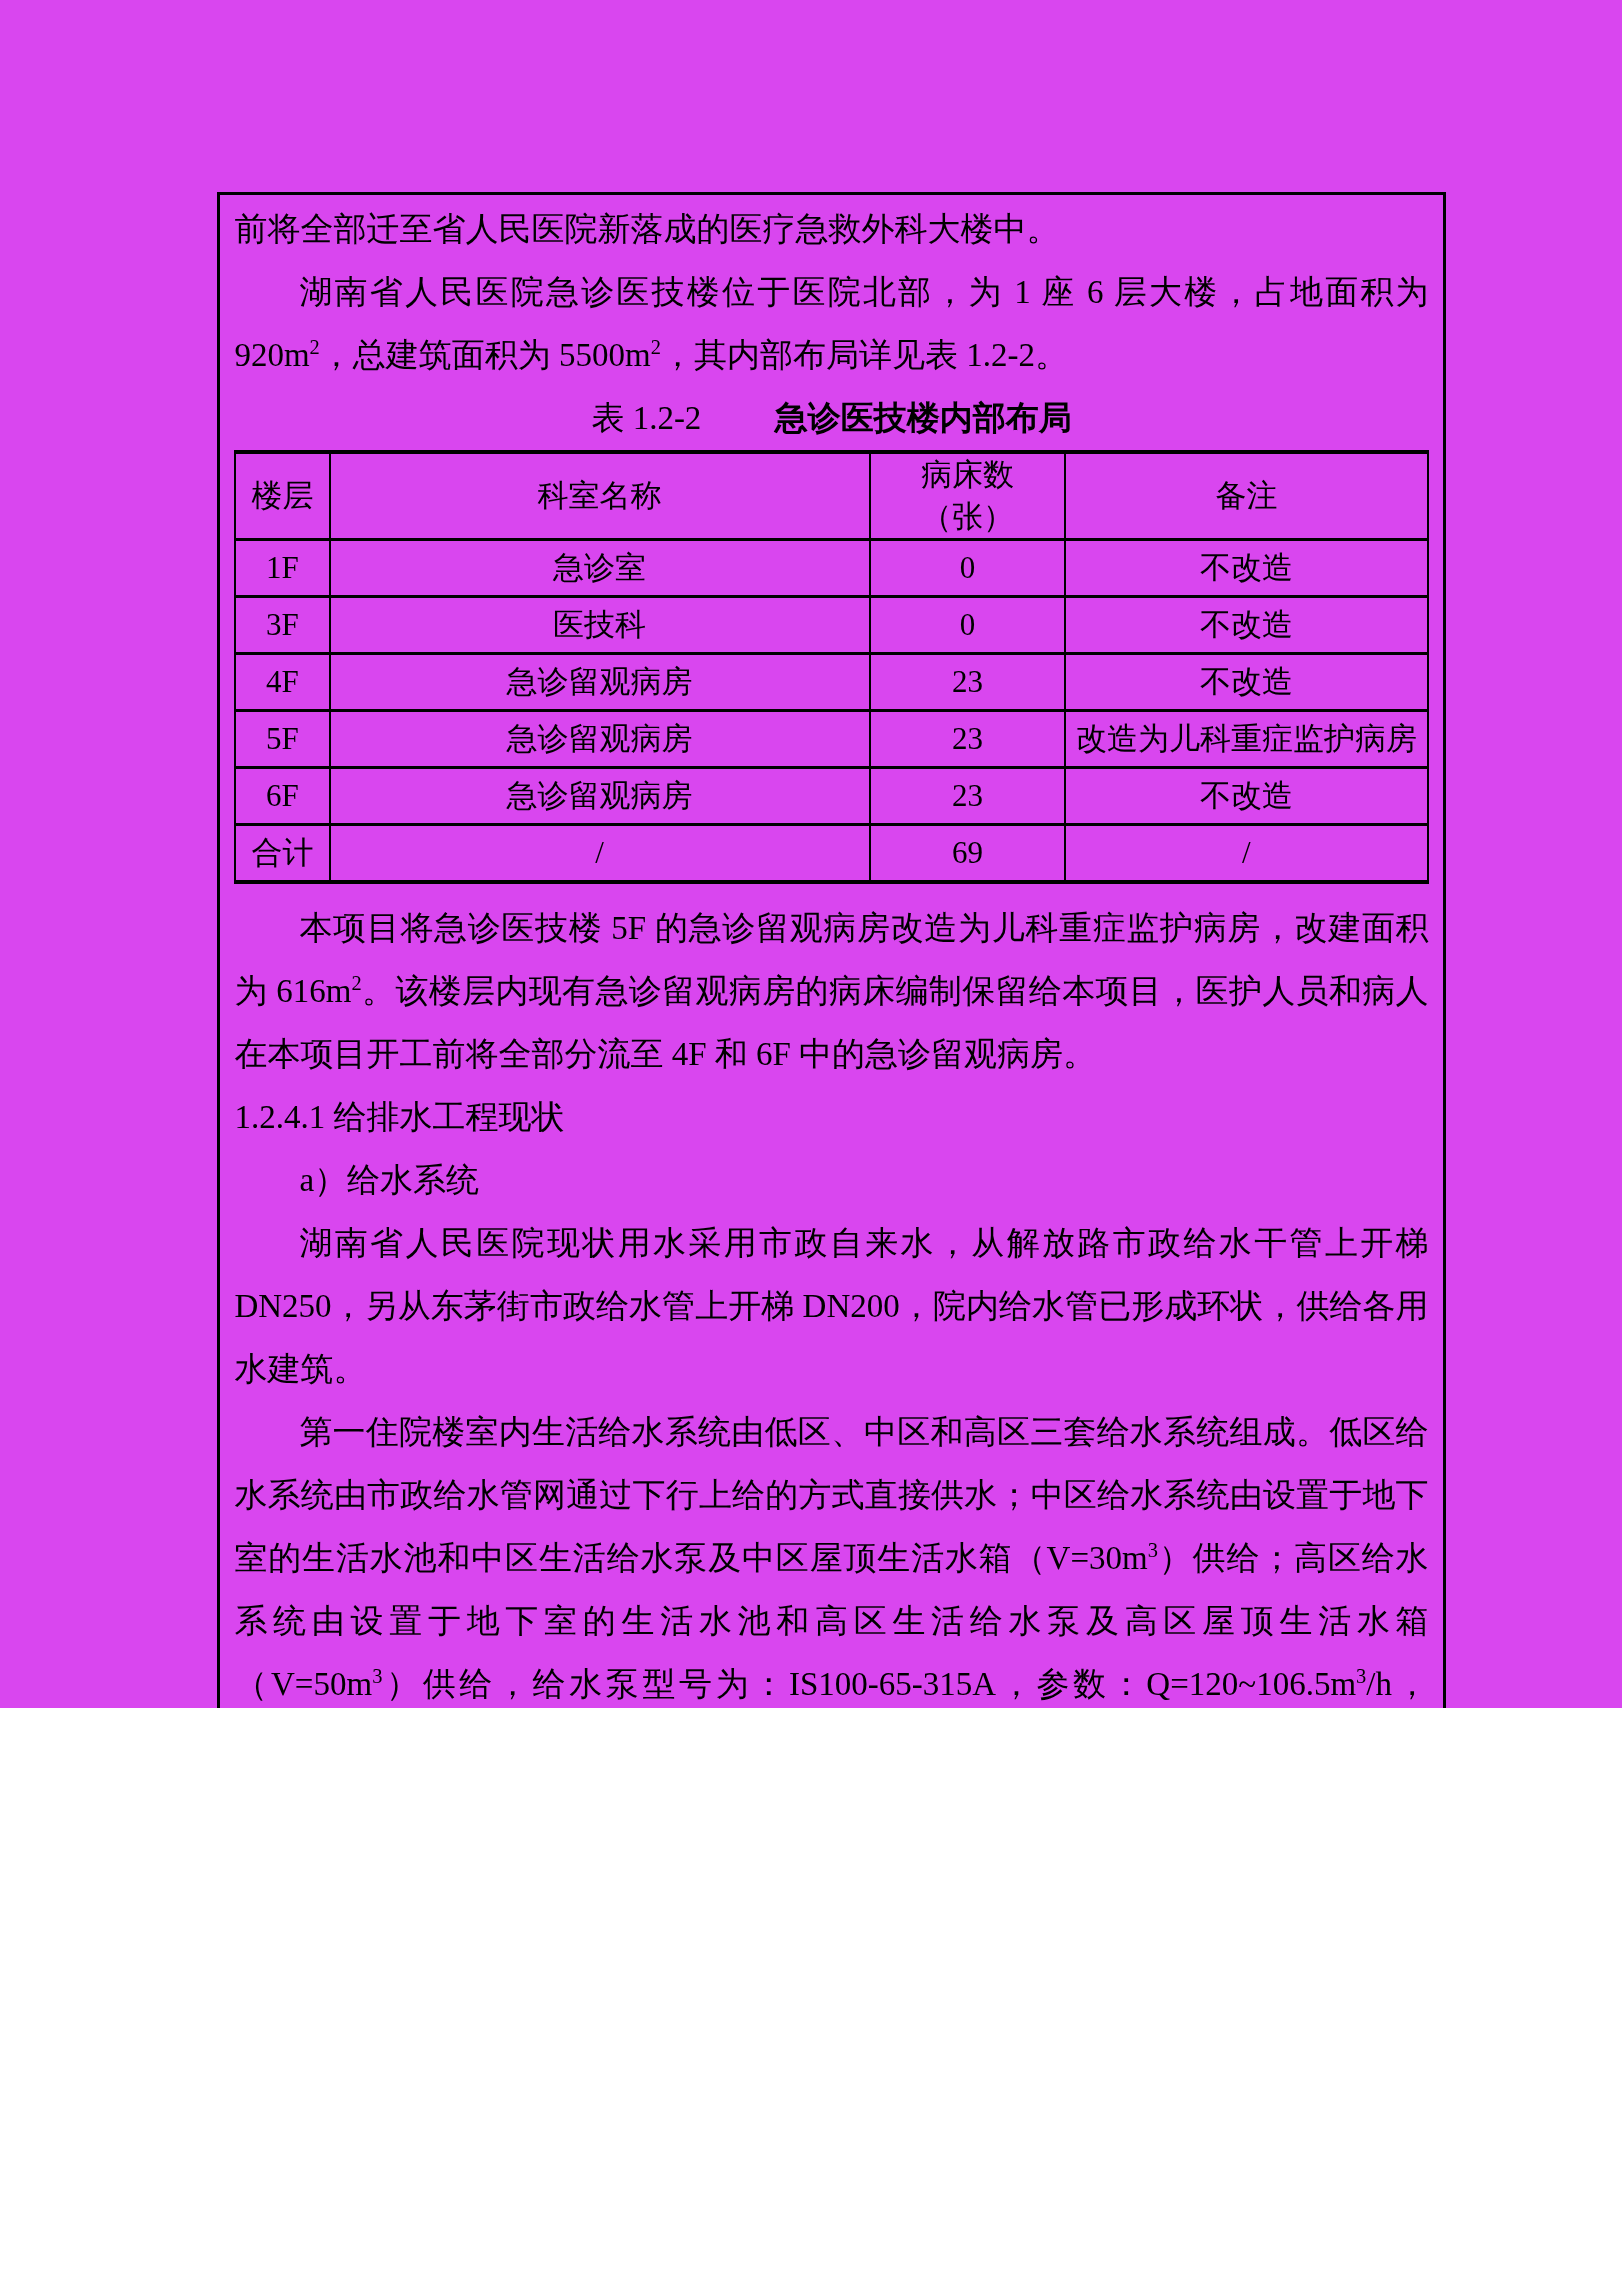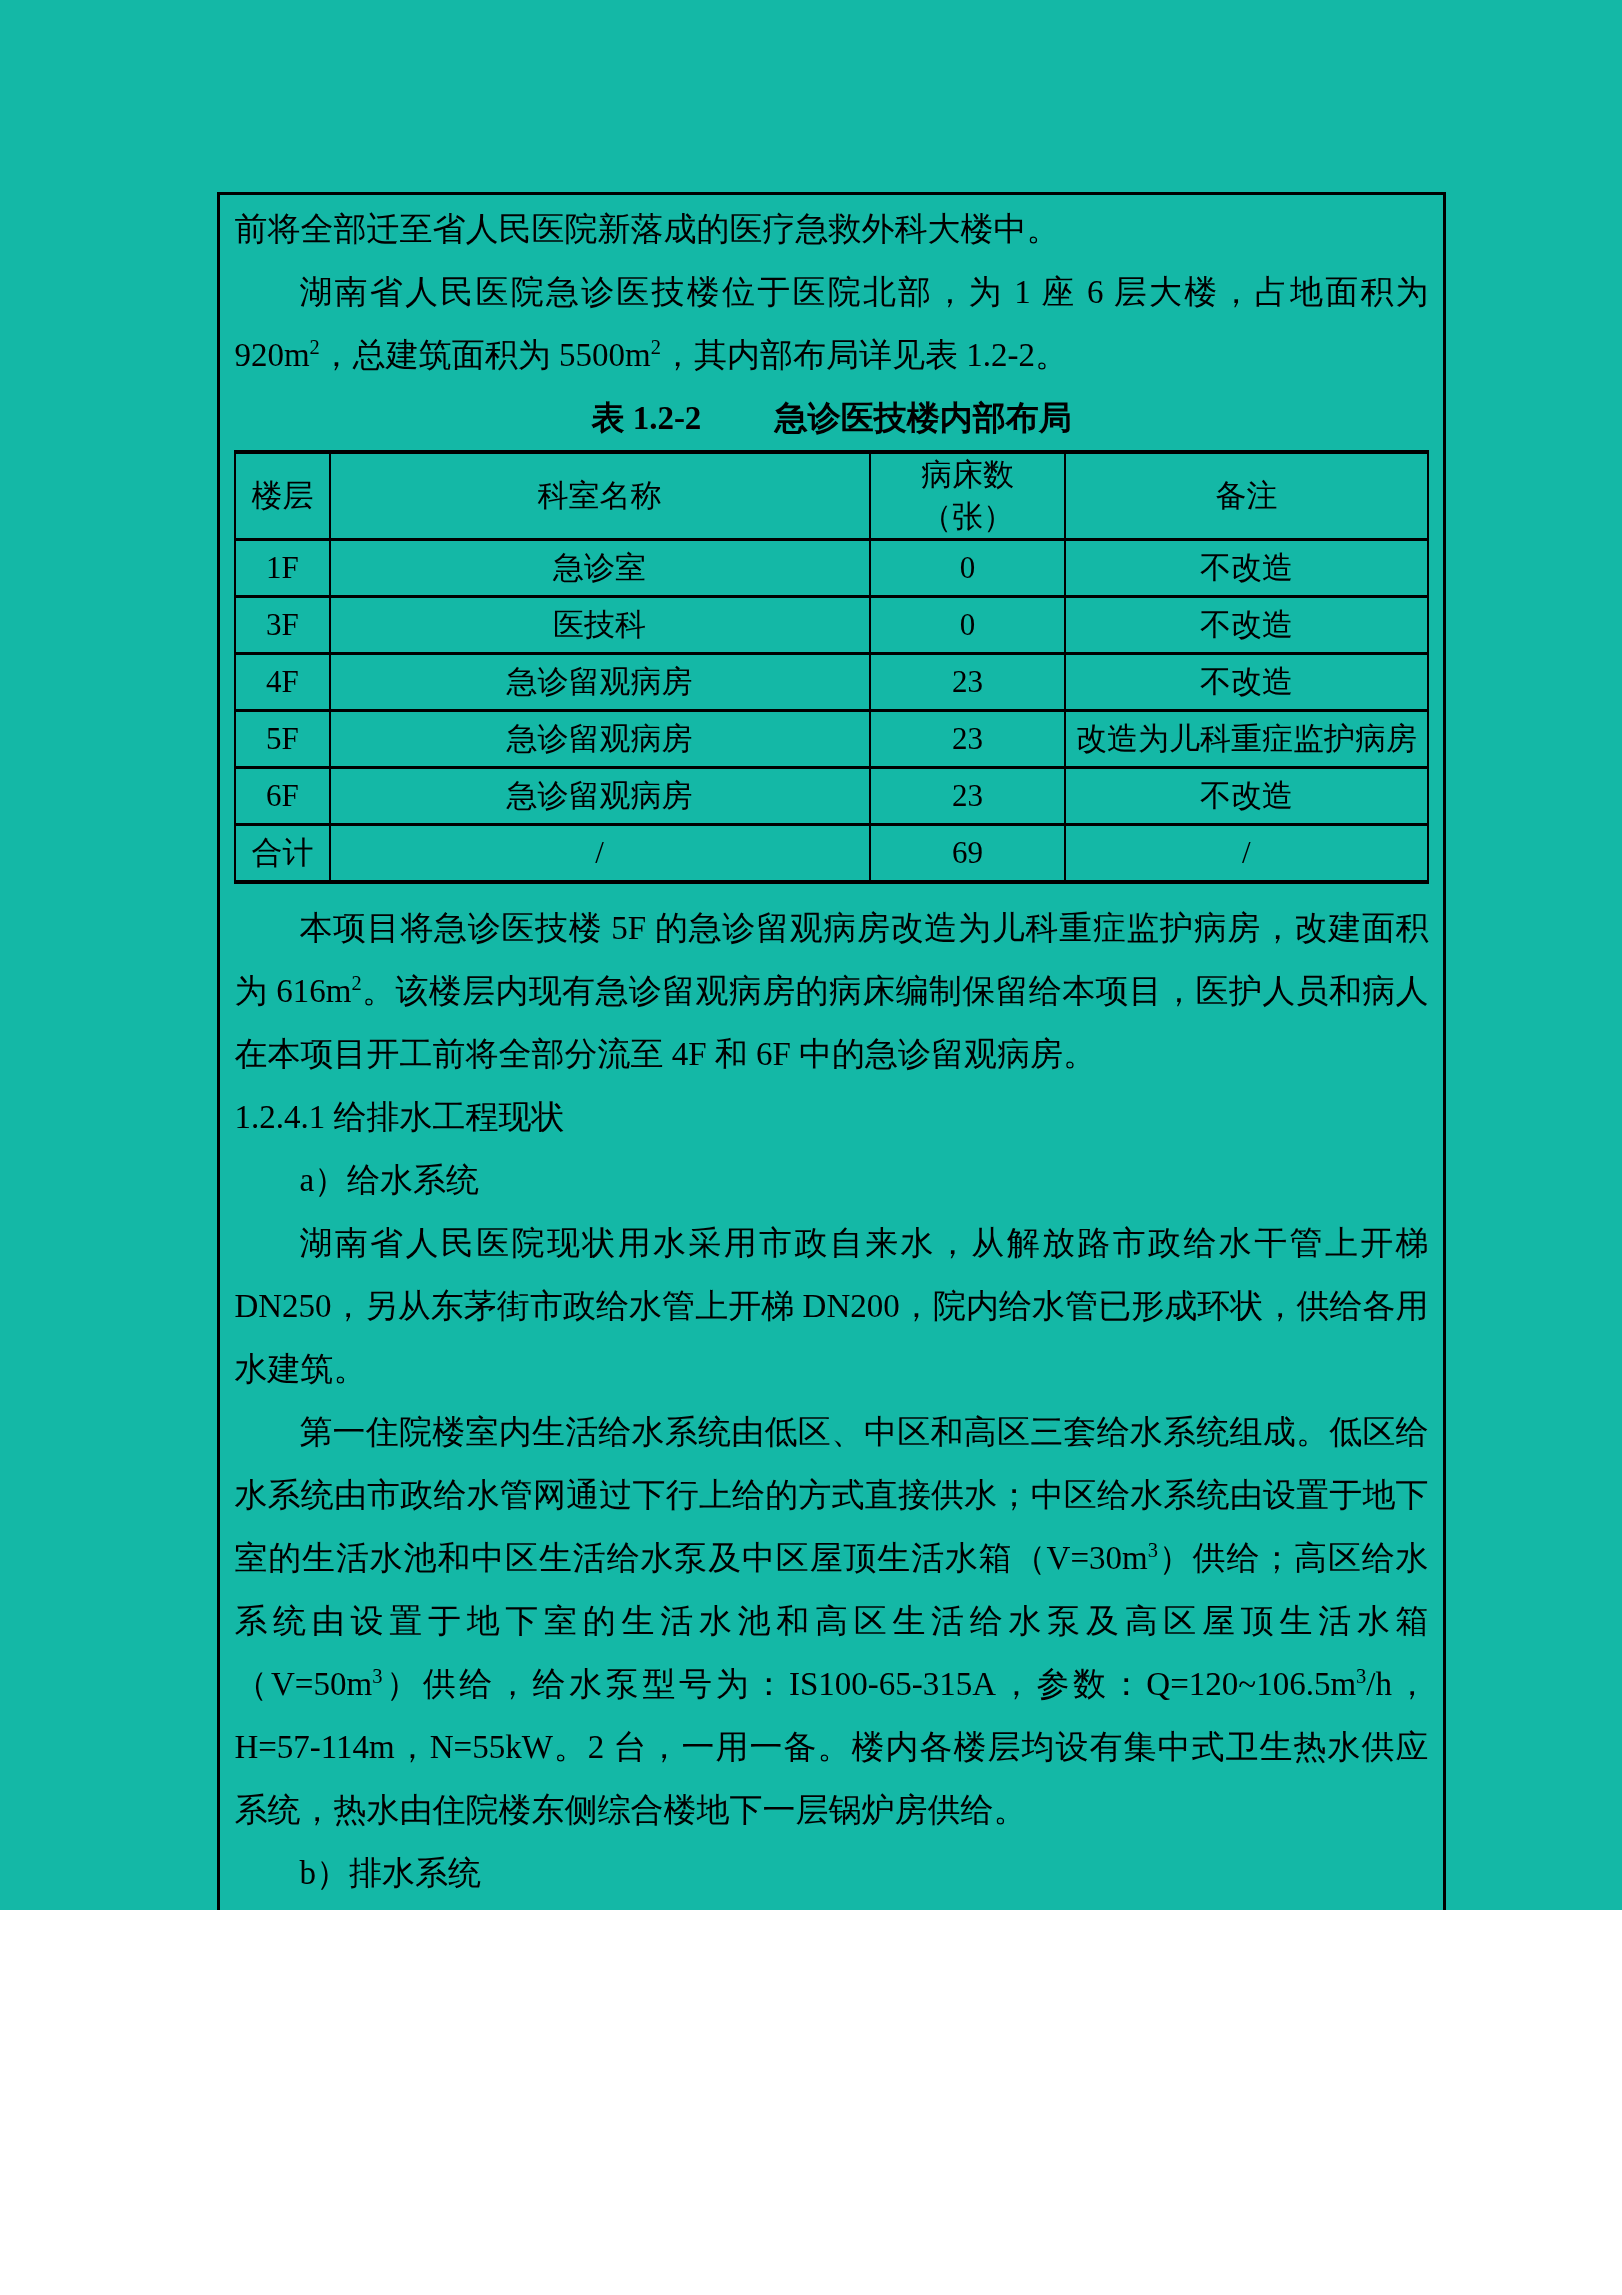--- a/index.html
+++ b/index.html
@@ -1,20 +1,20 @@
 <!DOCTYPE html>
 <html lang="zh" style="font-size:10.5px"><head>
 <meta charset="utf-8">
 <style>
   html,body{margin:0;padding:0;background:#ffffff;}
   .page{
     position:relative;
     width:1622px;
-    height:1910px;
-    background:#14b8a6;
+    height:1708px;
+    background:#d946ef;
     font-family:"Liberation Serif","DejaVu Serif",serif;
     color:#000;
   }
   .frame{
     position:absolute;
     left:217px; top:192px;
     width:1229px; height:1877px;
     border:3.3px solid #000;
     box-sizing:border-box;
     padding:2.6px 14.4px 0 14.4px;
@@ -38,21 +38,21 @@
   .h-gap{ margin-top:26px; }
   .p-gap{ margin-top:13px; }
   sup{ font-size:0.62em; line-height:0; vertical-align:super; }
   .caption{
     font-size:33px;
     line-height:63px;
     text-align:center;
     font-weight:bold;
     margin:0;
   }
-  .caption .cap-label{ margin-right:65px; font-weight:bold; }
+  .caption .cap-label{ margin-right:65px; font-weight:normal; }
   table.layout{
     width:100%;
     border-collapse:collapse;
     table-layout:fixed;
     border-top:4.6px solid #000;
     border-bottom:4.6px solid #000;
   }
   table.layout th, table.layout td{
     border-left:2px solid #000;
     border-right:2px solid #000;

